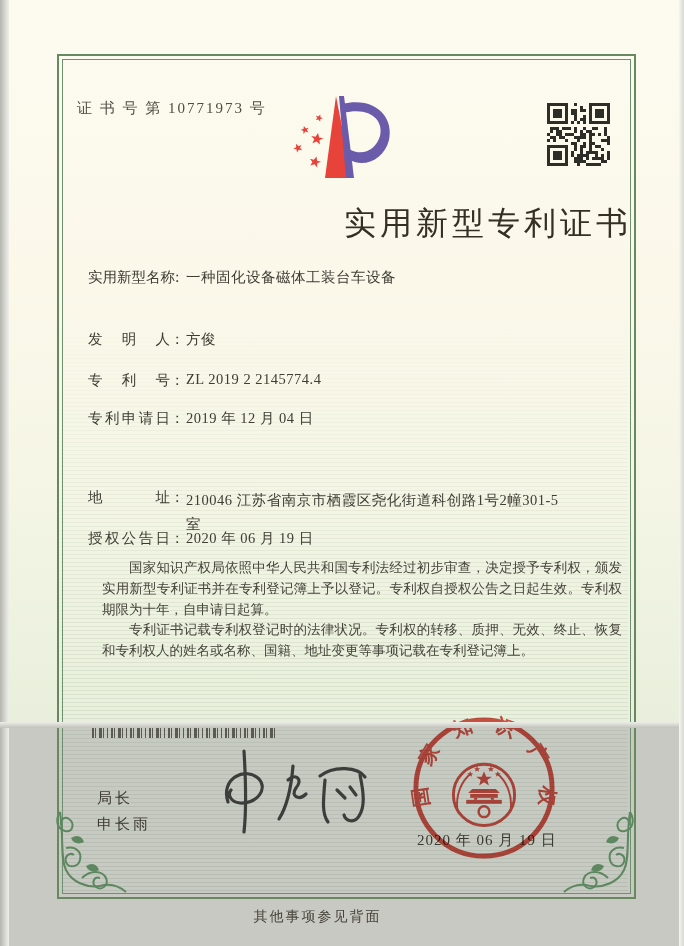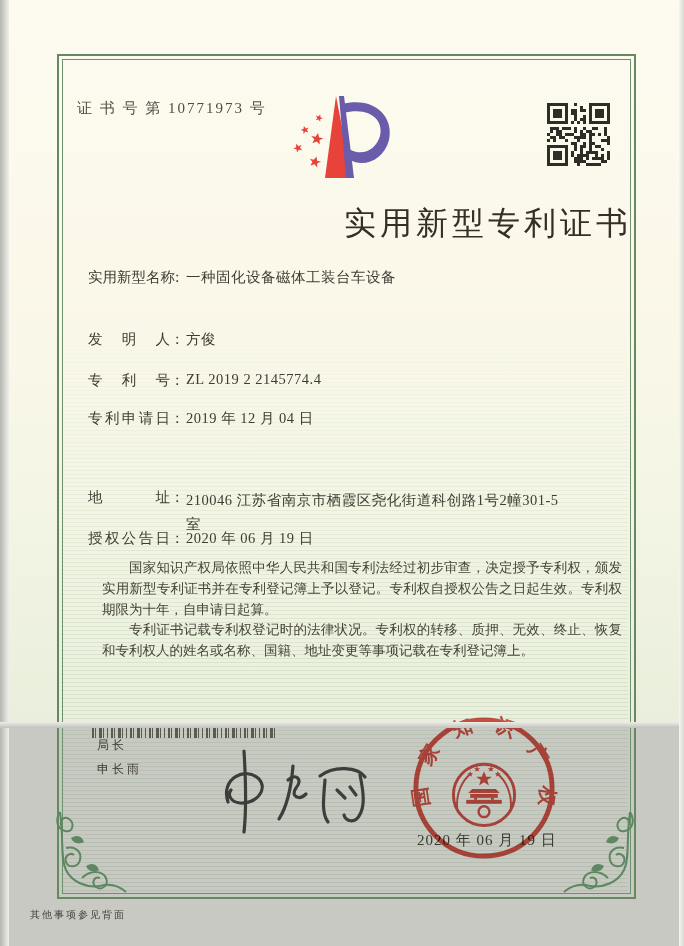--- a/index.html
+++ b/index.html
@@ -36,30 +36,30 @@
   .paras{position:absolute;left:86px;top:558px;width:520px;font-size:13.5px;line-height:20.8px;
         color:#46443a;text-align:justify;margin-left:16px;}
   .paras p{margin:0;text-indent:2em;}
   .barcode{position:absolute;left:92px;top:722px;width:186px;height:16px;opacity:.78;
         background-image:repeating-linear-gradient(90deg,
           #3c3c34 0 2px,transparent 2px 3px,
           #3c3c34 3px 4px,transparent 4px 7px,
           #3c3c34 7px 10px,transparent 10px 11px,
           #3c3c34 11px 12px,transparent 12px 15px,
           #3c3c34 15px 16px,transparent 16px 19px);}
-  .signer{position:absolute;left:97px;top:737px;font-size:12px;letter-spacing:3px;color:#3c3a32;
+  .signer{position:absolute;left:97px;top:789px;font-size:15px;letter-spacing:3px;color:#3c3a32;
         font-family:"Liberation Sans","DejaVu Sans",sans-serif;}
   .signer div{margin-bottom:7px;}
   .signature{position:absolute;left:200px;top:746px;}
   .stamp{position:absolute;left:410px;top:714px;width:148px;height:148px;mix-blend-mode:multiply;opacity:.92;}
   .seal-date{position:absolute;left:417px;top:831px;font-size:15px;letter-spacing:1px;color:#3b392f;}
   .page-footer{position:absolute;left:57px;top:876px;width:575px;text-align:center;
         font-size:12.5px;color:#45433a;letter-spacing:1px;}
-  .back-note{position:absolute;left:30px;top:908px;width:575px;
-        font-size:10px;color:#45433a;letter-spacing:2px;}
+  .back-note{position:absolute;left:30px;top:908px;width:575px;text-align:center;
+        font-size:14px;color:#45433a;letter-spacing:2px;}
   .flourish{position:absolute;}
   .fl-left{left:52px;top:800px;}
   .fl-right{left:558px;top:800px;transform:scaleX(-1);}
 </style>
 </head>
 <body>
 
 <div class="page">
 
   <div class="guilloche"></div>

